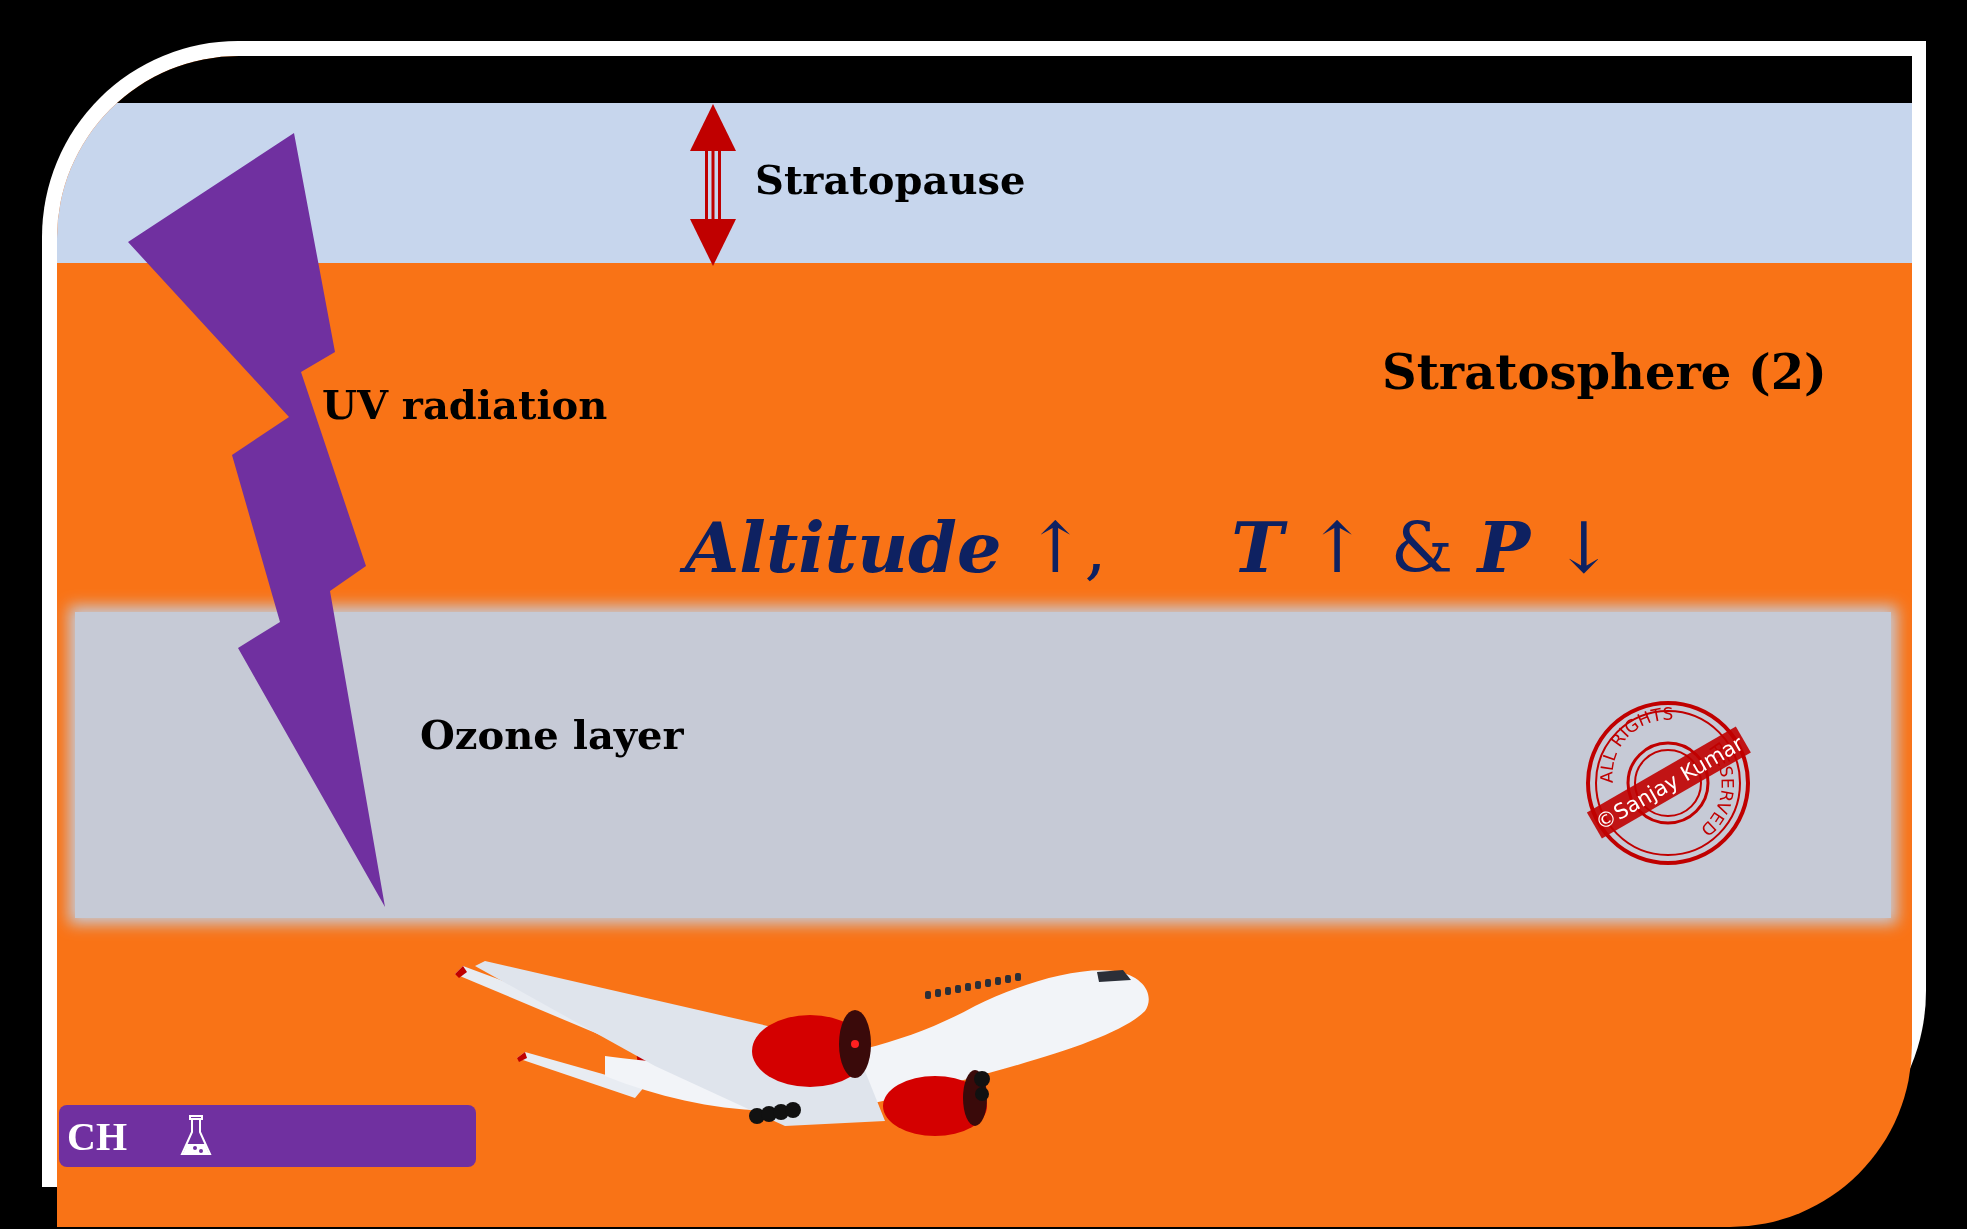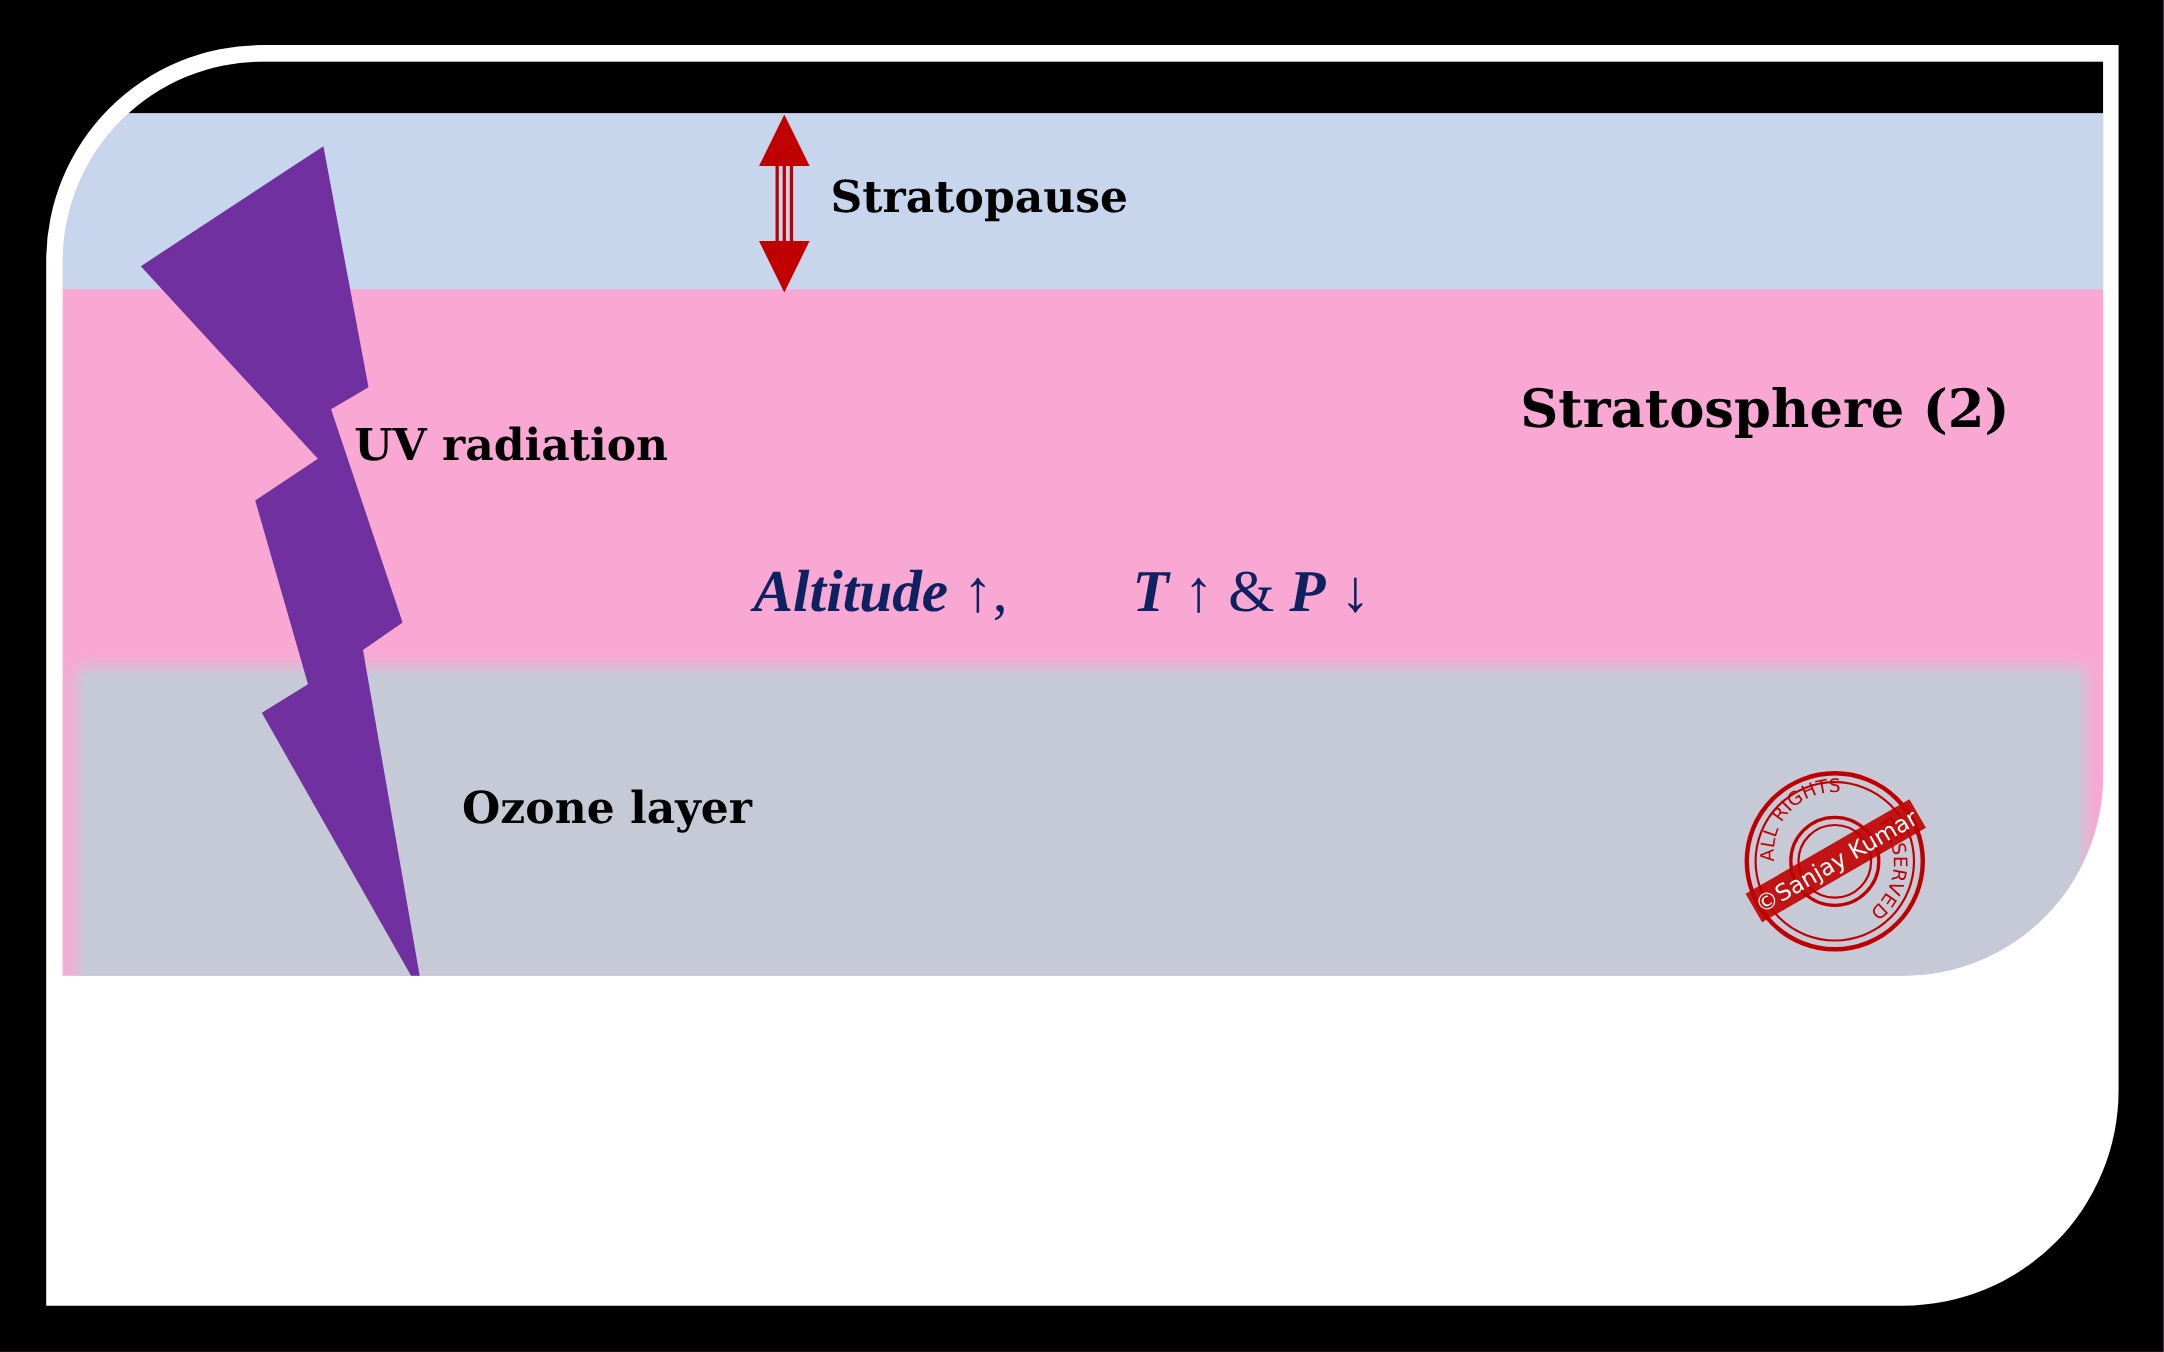--- a/index.html
+++ b/index.html
@@ -1,30 +1,30 @@
 <!DOCTYPE html>
 <html><head>
 <meta charset="utf-8">
 <style>
   html, body { margin:0; padding:0; }
   body { width:1967px; height:1229px; background:#000; position:relative; overflow:hidden; font-family:"DejaVu Serif", serif; }
   .frame { position:absolute; left:42px; top:41px; width:1884px; height:1146px; background:#fff;
            border-radius:196px 0 196px 0; }
-  .content { position:absolute; left:57px; top:56px; width:1855px; height:831px; overflow:hidden;
-             border-radius:182px 0 182px 0; background:#f9a8d4; }
+  .content { position:absolute; left:57px; top:56px; width:1855px; height:1171px; overflow:hidden;
+             border-radius:182px 0 182px 0; background:#f97316; }
   .top-strip { position:absolute; left:0; top:0; width:100%; height:47px; background:#000; }
   .stratopause-band { position:absolute; left:0; top:47px; width:100%; height:160px; background:#c7d6ed; }
   .ozone-band { position:absolute; left:18px; top:556px; width:1816px; height:306px; background:#c6cad6;
                 box-shadow:0 0 14px 6px #c6cad6; }
   .label { position:absolute; font-weight:bold; color:#000; white-space:nowrap; }
   .lbl-stratopause { left:698px; top:100px; font-size:40px; }
   .lbl-title { left:1325px; top:288px; font-size:48px; }
   .lbl-uv { left:265px; top:325px; font-size:40px; }
   .lbl-ozone { left:363px; top:655px; font-size:40px; }
-  .formula { position:absolute; left:628px; top:450px; font-size:54px; font-weight:bold; color:#0e2161; white-space:nowrap;font-family:Liberation Serif, serif; }
+  .formula { position:absolute; left:628px; top:450px; font-size:70px; font-weight:bold; color:#0e2161; white-space:nowrap; }
   .formula .it { font-style:italic; }
   .formula .gap { display:inline-block; width:100px; }
   .formula .arr { font-weight:normal; font-style:normal; }
   .bolt { position:absolute; left:0; top:0; }
   .arrow { position:absolute; left:632px; top:48px; }
   .plane { position:absolute; left:398px; top:890px; }
   .stamp { position:absolute; left:1526px; top:642px; }
   .logo { position:absolute; left:2px; top:1049px; width:417px; height:62px; background:#7030a0; border-radius:8px;
           color:#fff; font-weight:bold; font-size:40px; display:flex; align-items:center; padding-left:8px; box-sizing:border-box; font-family:"Liberation Serif", serif;gap:43px; }
   .logo .flask { display:inline-block; width:32px; height:44px; margin:0 10px; }

